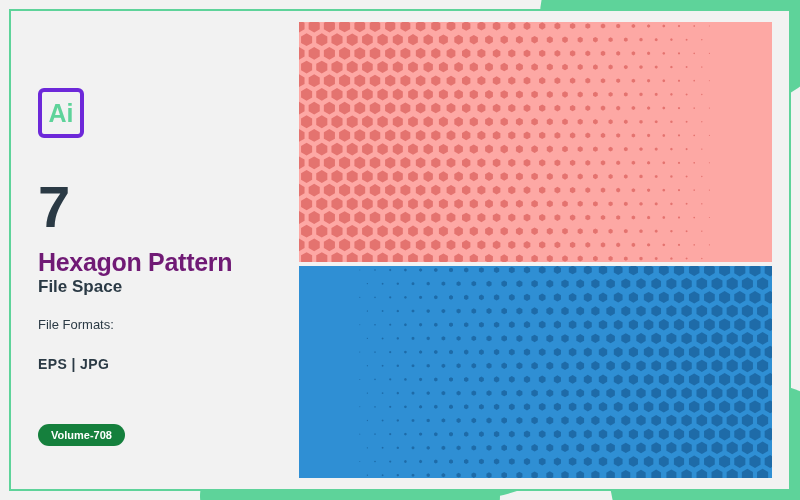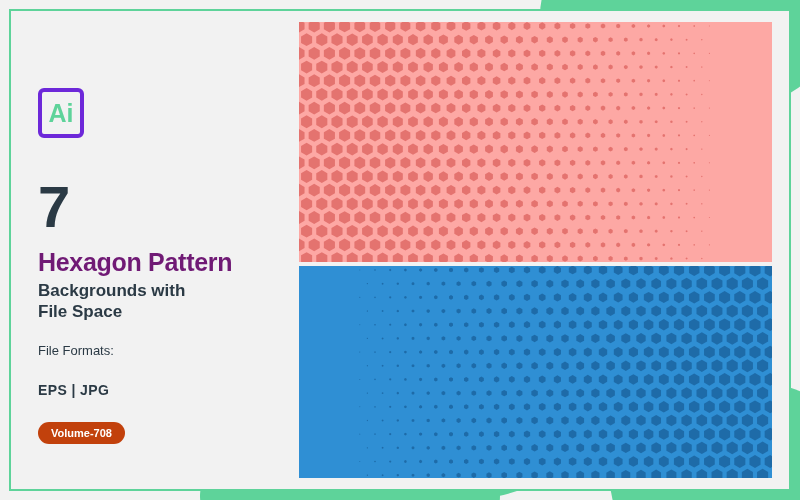--- a/index.html
+++ b/index.html
@@ -110,23 +110,23 @@
     color: #2b3a45;
   }
   .formats-value {
     margin-top: 24px;
     font-size: 14px;
     font-weight: bold;
     color: #2b3a45;
     letter-spacing: 0.4px;
   }
   .volume-badge {
-    margin-top: 24px;
+    margin-top: 52px;
     display: inline-block;
-    background: #c2410c;
+    background: #15803d;
     color: #ffffff;
     font-size: 11px;
     font-weight: bold;
     padding: 5px 13px;
     border-radius: 11px;
   }
   
   .panel {
     position: absolute;
     overflow: hidden;
@@ -169,21 +169,20 @@
   <div class="blob blob-bottom-right"></div>
 
   <div class="white-panel"></div>
 
   <div class="info">
     <div class="ai-badge">
       <span>Ai</span>
     </div>
     <div class="big-number">7</div>
     <div class="title-main">Hexagon Pattern</div>
-    <div class="title-sub">Backgrounds with</div>
     <div class="title-sub" style="margin-top:0">File Space</div>
     <div class="formats-label">File Formats:</div>
     <div class="formats-value">EPS  |  JPG</div>
     <div class="volume-badge">Volume-708</div>
   </div>
 
   <div class="panel panel-top">
     <svg class="dots" id="dots-pink" viewBox="0 0 473 240" preserveAspectRatio="none">
         <polygon points="0.00,-2.40 5.54,0.80 5.54,7.20 0.00,10.40 -5.54,7.20 -5.54,0.80" fill="#e4736f"></polygon>
         <polygon points="15.20,-2.40 20.74,0.80 20.74,7.20 15.20,10.40 9.66,7.20 9.66,0.80" fill="#e4736f"></polygon>

